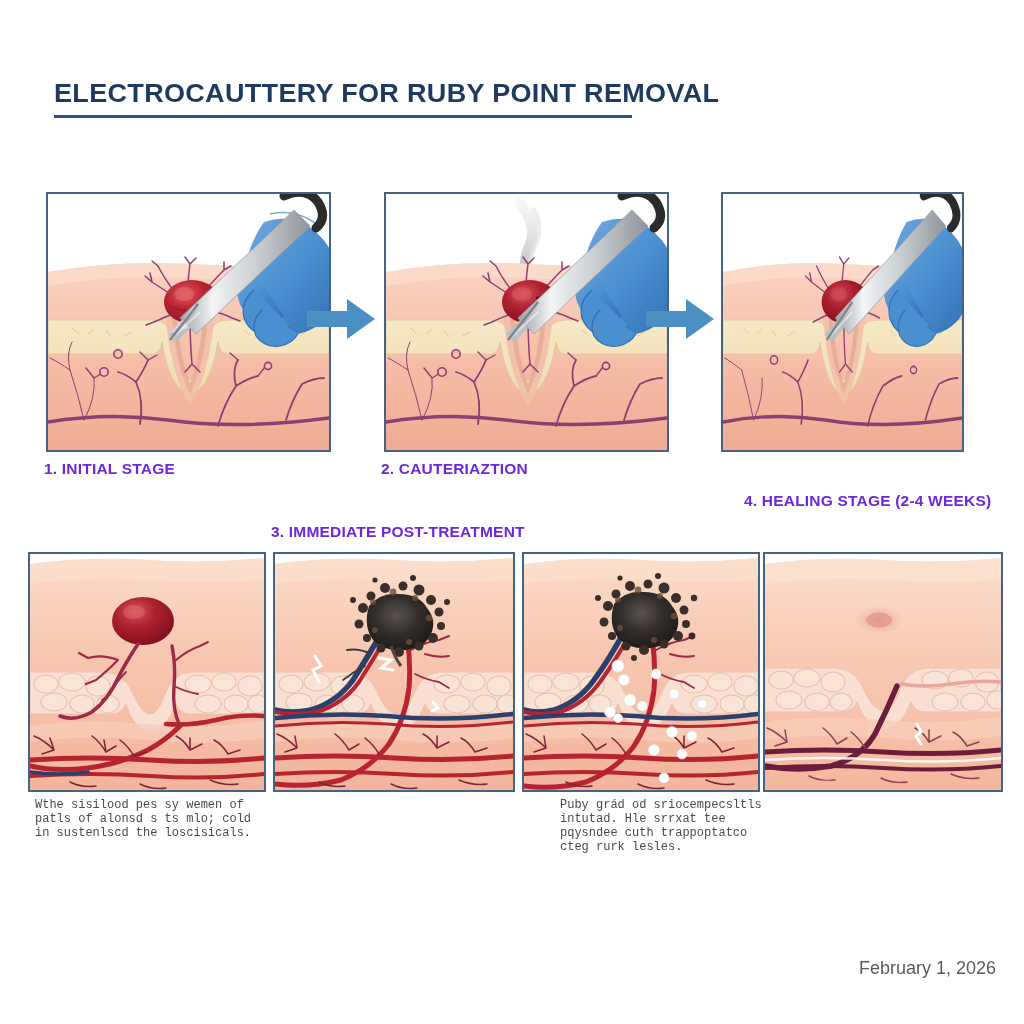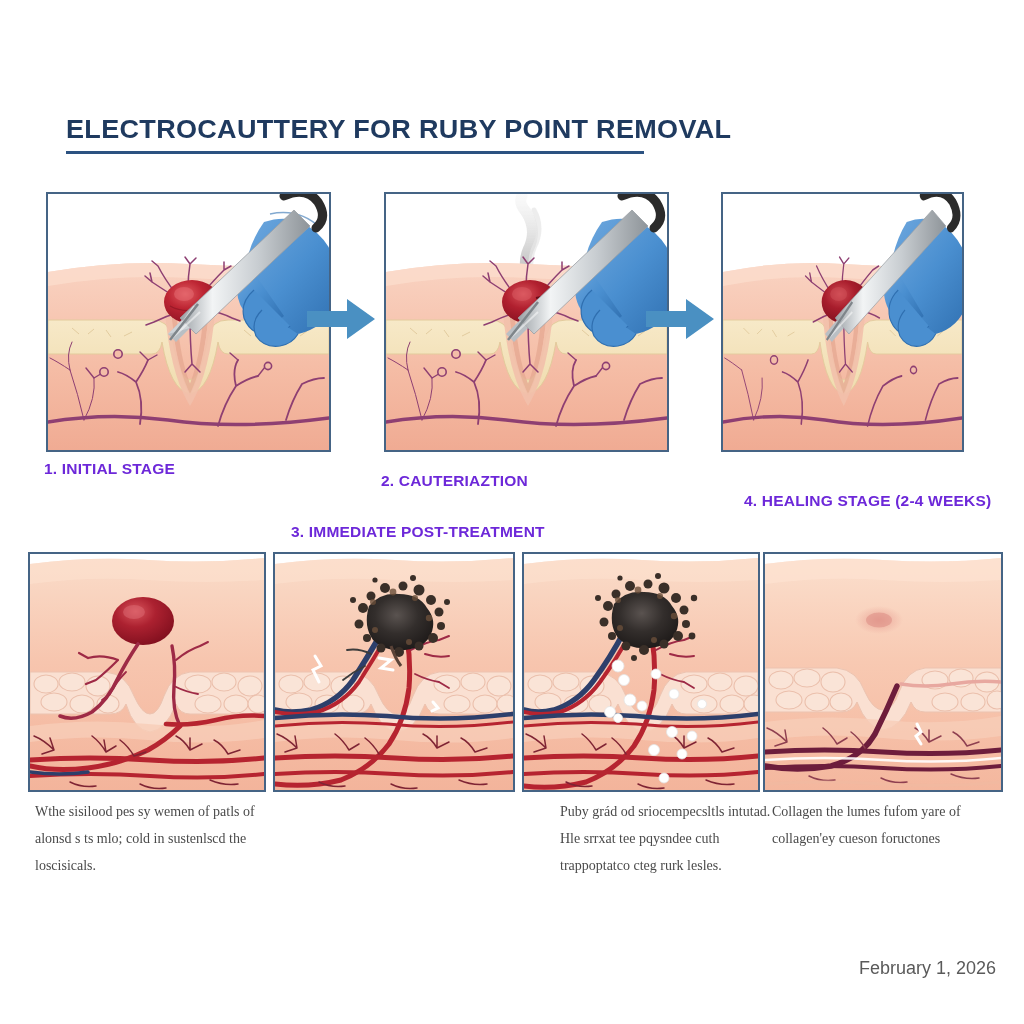--- a/index.html
+++ b/index.html
@@ -7,21 +7,21 @@
   body{
     width:1024px;height:1024px;
     background:#ffffff;
     font-family:"Liberation Sans","DejaVu Sans",sans-serif;
     overflow:hidden;
     position:relative;
   }
   .page{position:absolute;inset:0;}
 
   
-  .title-wrap{position:absolute;left:66px;top:78px;width:590px;margin-top:36px;}
+  .title-wrap{position:absolute;left:54px;top:78px;width:590px;}
   .title{
     font-size:26.5px;font-weight:bold;color:#1f3a5f;
     letter-spacing:0.3px;white-space:nowrap;
     font-family:"Liberation Sans","DejaVu Sans",sans-serif;
     transform:scaleX(1.02);transform-origin:left center;
   }
   .title-rule{margin-top:6px;height:2.5px;background:#2c5281;width:578px;}
 
   
   .panel{
@@ -37,22 +37,22 @@
   .step-label{
     position:absolute;
     font-size:15.5px;font-weight:bold;color:#6d28d9;
     letter-spacing:0.2px;white-space:nowrap;
     font-family:"Liberation Sans","DejaVu Sans",sans-serif;
   }
 
   
   .caption{
     position:absolute;
-    font-size:14px;line-height:27px;color:#4a4a4a;
-    font-family:Liberation Serif, serif;
+    font-size:12px;line-height:14px;color:#4a4a4a;
+    font-family:Liberation Mono, monospace;
     width:220px;
   }
 
   .date{
     position:absolute;right:28px;top:958px;
     font-size:18px;color:#5a5a5a;
     font-family:"Liberation Sans","DejaVu Sans",sans-serif;
   }
 
   .arrow{position:absolute;}
@@ -361,22 +361,22 @@
           <path d="M132 124 L246 16 L262 32 L148 140 Z" fill="url(#metal3)" stroke="#9aa0a5" stroke-width="0.8"></path>
           <path d="M142 134 L128 148 L120 140 L134 126 Z" fill="#b9bfc4"></path>
           <line x1="122" y1="146" x2="152" y2="118" stroke="#ffffff" stroke-width="2" opacity="0.5"></line>
           <path d="M122 146 L152 108" stroke="#7e858a" stroke-width="2.5"></path>
         </g>
       </svg>
     </div>
   </div>
 
   <div class="step-label" style="left:44px;top:460px;">1. INITIAL STAGE</div>
-  <div class="step-label" style="left:381px;top:460px;margin-top:12px;">2. CAUTERIAZTION</div>
-  <div class="step-label" style="left:291px;top:523px;">3. IMMEDIATE POST-TREATMENT</div>
+  <div class="step-label" style="left:381px;top:460px;">2. CAUTERIAZTION</div>
+  <div class="step-label" style="left:271px;top:523px;">3. IMMEDIATE POST-TREATMENT</div>
   <div class="step-label" style="left:744px;top:492px;">4. HEALING STAGE (2-4 WEEKS)</div>
 
   <div class="panel" style="left:28px;top:552px;width:238px;height:240px;">
     <div class="panel-inner">
       <svg width="234" height="236" viewBox="0 0 234 236">
         <defs>
           <linearGradient id="hskin1" x1="0" y1="0" x2="0" y2="1">
             <stop offset="0%" stop-color="#fadcc9"></stop>
               <stop offset="45%" stop-color="#f7c5ae"></stop>
               <stop offset="100%" stop-color="#f3b49b"></stop>
@@ -717,17 +717,16 @@
         <g fill="none" stroke="#ffffff" stroke-width="3" stroke-linecap="round">
           <path d="M152 170 l4 8 l-5 4 l5 8"></path>
         </g>
         <path d="M0 230 Q60 226 118 230 Q178 234 236 228" fill="none" stroke="#f1b9a1" stroke-width="3" opacity="0.7"></path>
       </svg>
     </div>
   </div>
 
   <div class="caption" style="left:35px;top:798px;">Wthe sisilood pes sy wemen of patls of alonsd s ts mlo; cold in sustenlscd the loscisicals.</div>
   <div class="caption" style="left:528px;top:798px;margin-left:32px;">Puby grád od sriocempecsltls intutad. Hle srrxat tee pqysndee cuth trappoptatco cteg rurk lesles.</div>
-  <div class="caption" style="left:772px;top:798px;">Collagen the lumes fufom yare of collagen'ey cueson foructones</div>
 
   <div class="date">February 1, 2026</div>
 
 </div>
 
 </body></html>

